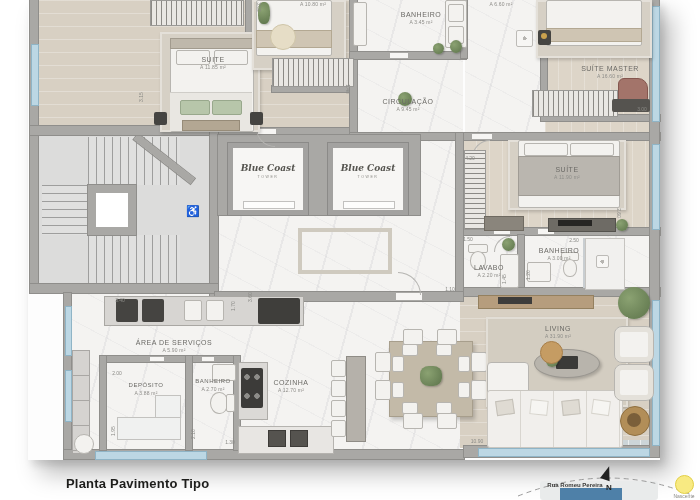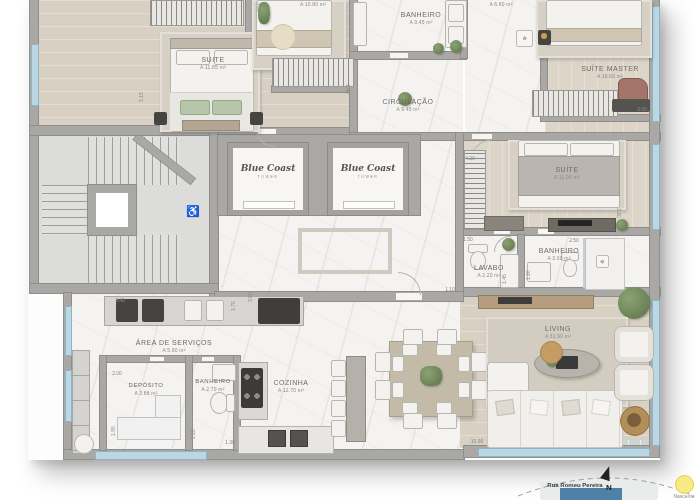--- a/index.html
+++ b/index.html
@@ -341,20 +341,21 @@
   <div class="abs dim" style="left:105px;top:370px;width:24px;">2.00</div>
   <div class="abs dim" style="left:106px;top:428px;width:14px;transform:rotate(-90deg);">1.95</div>
   <div class="abs dim" style="left:186px;top:431px;width:14px;transform:rotate(-90deg);">2.10</div>
   <div class="abs dim" style="left:218px;top:439px;width:24px;">1.30</div>
   <div class="abs dim" style="left:462px;top:438px;width:30px;">10.90</div>
   <div class="abs dim" style="left:630px;top:106px;width:24px;">3.00</div>
   <div class="abs dim" style="left:243px;top:294px;width:14px;transform:rotate(-90deg);">3.60</div>
   <div class="abs dim" style="left:226px;top:303px;width:14px;transform:rotate(-90deg);">1.70</div>
   <div class="abs dim" style="left:438px;top:286px;width:24px;">1.10</div>
 
+  <div class="abs title" style="left:66px;top:476px;">Planta Pavimento Tipo</div>
 
   <div class="abs" style="left:540px;top:481px;width:118px;height:19px;background:#e9ebeb;border-radius:3px;"></div>
   <div class="abs" style="left:560px;top:488px;width:62px;height:12px;background:#4e80a8;"></div>
   <svg class="abs" style="left:510px;top:458px;" width="190" height="42">
     <path d="M8,38 Q100,2 184,38" fill="none" stroke="#9b9b9b" stroke-width="1" stroke-dasharray="5 4"></path>
   </svg>
   <div class="abs street" style="left:538px;top:482px;width:74px;text-align:center;">Rua Romeu Pereira</div>
   <div class="abs" style="left:602px;top:466px;width:0;height:0;border-left:5px solid transparent;border-right:5px solid transparent;border-bottom:14px solid #222;transform:rotate(18deg);"></div>
   <div class="abs north" style="left:603px;top:483px;width:12px;text-align:center;">N</div>
   <div class="abs sun" style="left:675px;top:475px;width:17px;height:17px;"></div>

